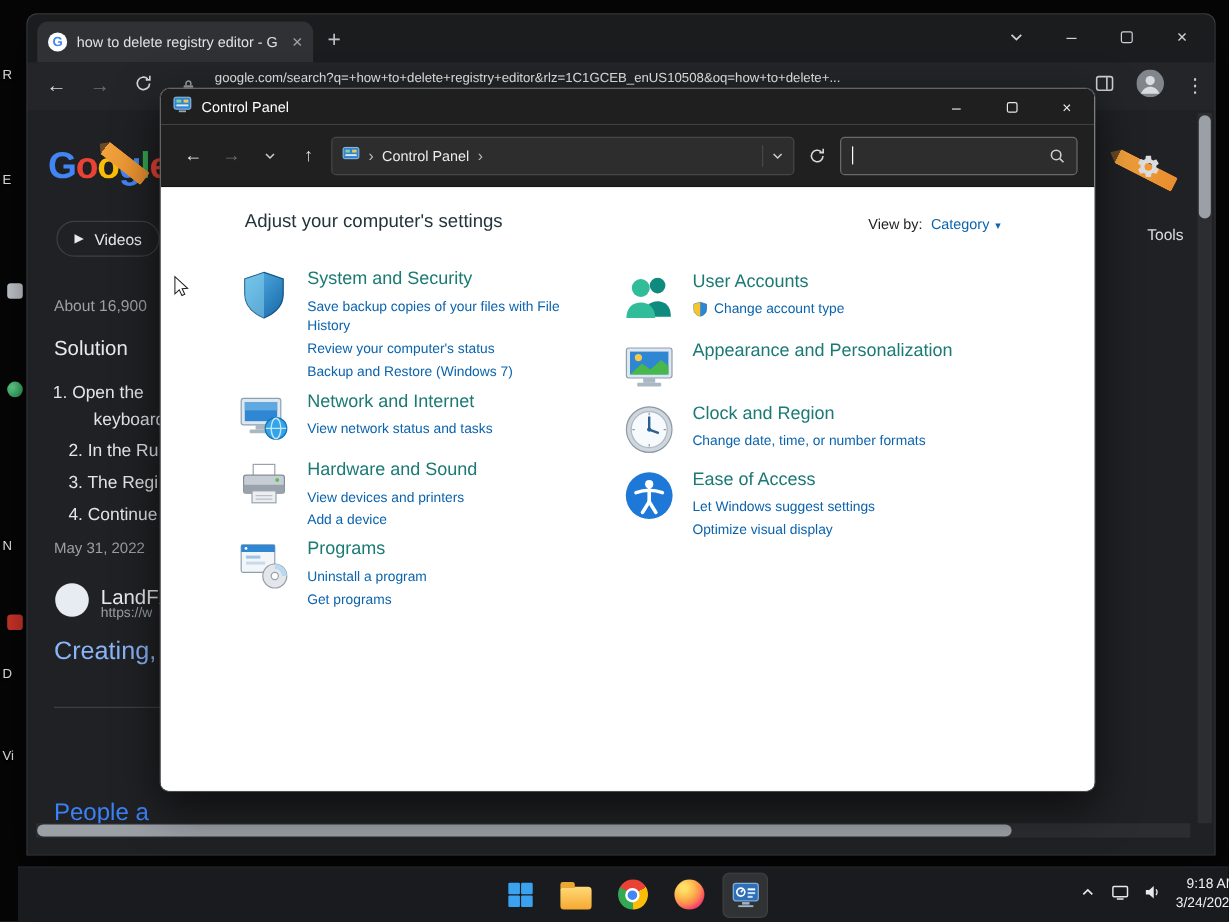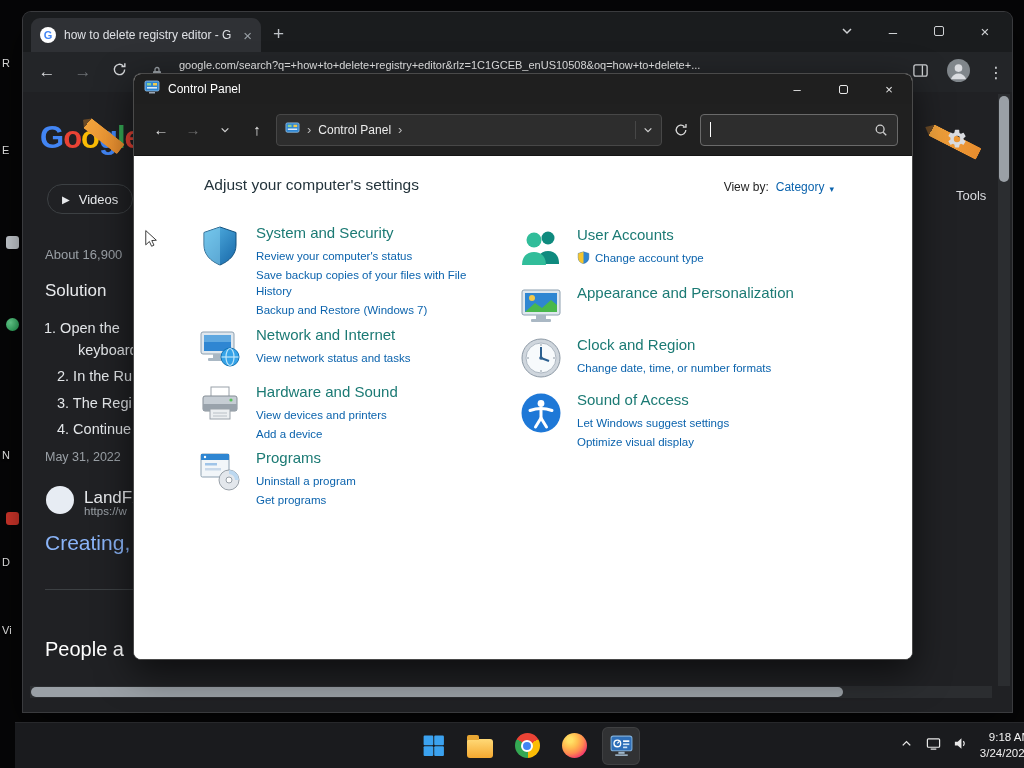--- a/index.html
+++ b/index.html
@@ -55,21 +55,21 @@
   .stat{left:45px;top:247px;font-size:13px;color:#9aa0a6;white-space:nowrap}
   .sol{left:45px;top:281px;font-size:17px;font-weight:500;color:#e8eaed}
   .step{position:absolute;font-size:14.5px;color:#e3e6e9;white-space:nowrap;z-index:2}
   .s0{left:44px;top:320px}.s1{left:78px;top:342px}.s2{left:57px;top:368px}.s3{left:57px;top:395px}.s4{left:57px;top:421px}
   .dateline{left:45px;top:450px;font-size:12.5px;color:#9aa0a6}
   .ravatar{left:46px;top:486px;width:28px;height:28px;border-radius:50%;background:#e7ecf3}
   .rsource{left:84px;top:488px;font-size:17px;color:#e8eaed}
   .rurl{left:84px;top:505px;font-size:11.5px;color:#9aa0a6}
   .rtitle{left:45px;top:531px;font-size:21px;color:var(--result_link)}
   .divider{left:45px;top:589px;width:90px;height:1px;background:#3c4043}
-  .paa{left:45px;top:638px;font-size:20px;color:#ffffff}
+  .paa{left:45px;top:666px;font-size:20px;color:#3b82f6}
   .tools{left:956px;top:188px;font-size:13px;color:#dadce0}
   .vscroll{position:absolute;left:998px;top:94px;width:12px;height:592px;background:#2b2d30;z-index:2}
   .vthumb{position:absolute;left:1px;top:2px;width:10px;height:86px;background:#9aa0a6;border-radius:5px}
   .hscroll{position:absolute;left:30px;top:686px;width:962px;height:12px;background:#2b2d30;z-index:2}
   .hthumb{position:absolute;left:1px;top:1px;width:812px;height:10px;background:#9aa0a6;border-radius:5px}
 
   
   .cpwin{position:absolute;left:133px;top:73px;width:780px;height:587px;z-index:5;border-radius:8px;overflow:hidden;
     border:1px solid #4a4a4a;box-shadow:0 12px 36px rgba(0,0,0,.6);background:#fff}
   .cp-titlebar{height:30px;background:#1f1f1f;display:flex;align-items:center;gap:8px;padding-left:10px}
@@ -321,22 +321,22 @@
                   <stop offset="0" stop-color="#58b8e8"></stop>
                   <stop offset="1" stop-color="#1767a8"></stop>
                 </linearGradient>
               </defs>
               <path d="M22 3l16 5.5V21c0 9.5-6.5 16-16 20C12.5 37 6 30.5 6 21V8.5z" fill="url(#shg)" stroke="#11517f"></path>
               <path d="M22 3v38C12.5 37 6 30.5 6 21V8.5z" fill="#9adcf5" opacity="0.45"></path>
             </svg>
         </span>
         <div class="cat-body">
           <span class="cat-title" data-interactable="true">System and Security</span>
+          <span class="cat-link" data-interactable="true">Save backup copies of your files with File History</span>
           <span class="cat-link" data-interactable="true">Review your computer's status</span>
-          <span class="cat-link" data-interactable="true">Save backup copies of your files with File History</span>
           <span class="cat-link" data-interactable="true">Backup and Restore (Windows 7)</span>
         </div>
       </div>
 
       <div class="cat c-l1" data-interactable="false">
         <span class="cat-icon" data-interactable="true">
           <svg viewBox="0 0 44 44" width="44" height="44">
               <rect x="3" y="6" width="33" height="22" rx="2" fill="#dfe7ee" stroke="#8da0b0"></rect>
               <rect x="6" y="9" width="27" height="16" fill="#2f86d2"></rect>
               <rect x="6" y="9" width="27" height="7" fill="#5fa8e0"></rect>
@@ -457,21 +457,21 @@
         <span class="cat-icon" data-interactable="true">
           <svg viewBox="0 0 44 44" width="44" height="44">
               <circle cx="22" cy="22" r="19.5" fill="#1e78d7"></circle>
               <circle cx="22" cy="12.5" r="3.4" fill="#fff"></circle>
               <path d="M11 19.5q11-4 22 0" fill="none" stroke="#fff" stroke-width="3" stroke-linecap="round"></path>
               <path d="M22 17v10" stroke="#fff" stroke-width="3" stroke-linecap="round"></path>
               <path d="M22 27l-5.5 9M22 27l5.5 9" stroke="#fff" stroke-width="3" stroke-linecap="round" fill="none"></path>
             </svg>
         </span>
         <div class="cat-body">
-          <span class="cat-title" data-interactable="true">Sound of Access</span>
+          <span class="cat-title" data-interactable="true">Ease of Access</span>
           <span class="cat-link" data-interactable="true">Let Windows suggest settings</span>
           <span class="cat-link" data-interactable="true">Optimize visual display</span>
         </div>
       </div>
     </div>
   </div>
 
   <div class="taskbar" data-interactable="false">
     <div class="tb-center" data-interactable="false">
       <span class="tb-btn" data-interactable="true">

